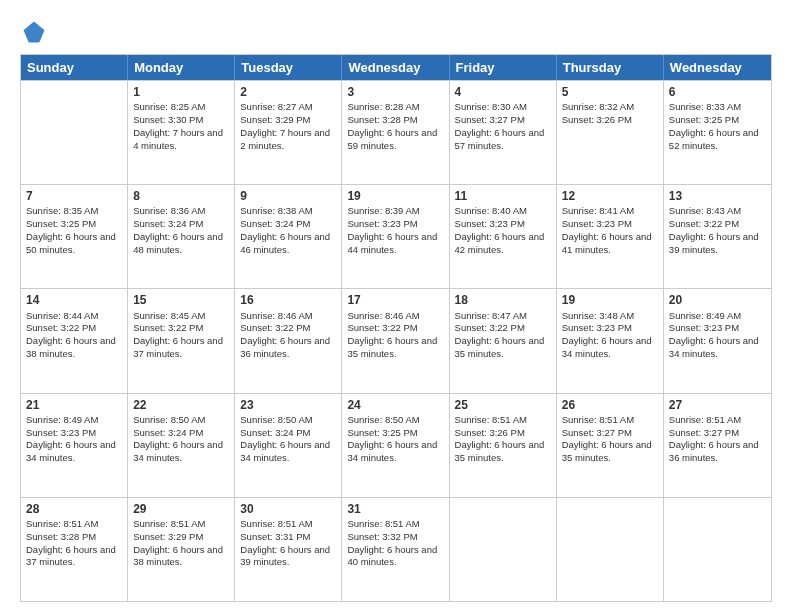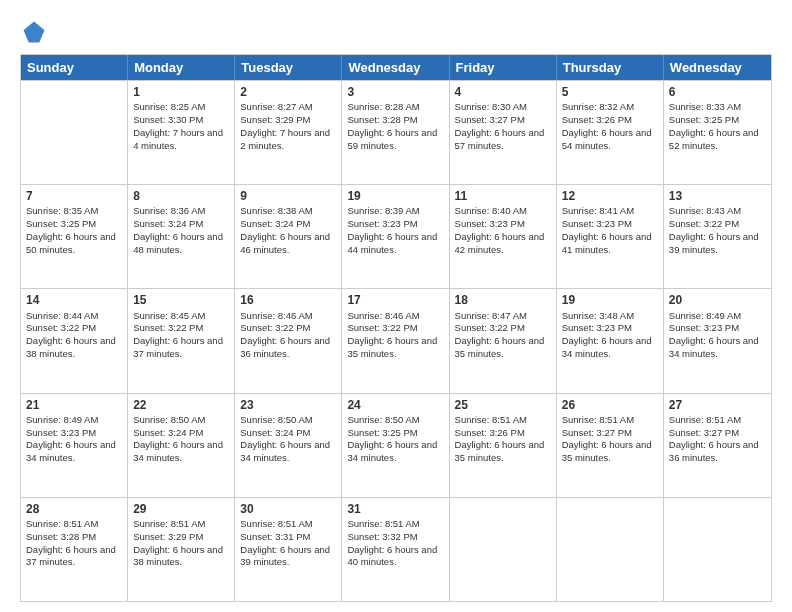--- a/index.html
+++ b/index.html
@@ -138,21 +138,21 @@
         <div class="cal-header-cell">Thursday</div>
         <div class="cal-header-cell">Wednesday</div>
       </div>
     <div class="cal-body">
     <div class="cal-row">
           <div class="cal-cell empty"></div>
           <div class="cal-cell"><span class="day-num">1</span><span>Sunrise: 8:25 AM</span><br><span>Sunset: 3:30 PM</span><br><span>Daylight: 7 hours and 4 minutes.</span></div>
           <div class="cal-cell"><span class="day-num">2</span><span>Sunrise: 8:27 AM</span><br><span>Sunset: 3:29 PM</span><br><span>Daylight: 7 hours and 2 minutes.</span></div>
           <div class="cal-cell"><span class="day-num">3</span><span>Sunrise: 8:28 AM</span><br><span>Sunset: 3:28 PM</span><br><span>Daylight: 6 hours and 59 minutes.</span></div>
           <div class="cal-cell"><span class="day-num">4</span><span>Sunrise: 8:30 AM</span><br><span>Sunset: 3:27 PM</span><br><span>Daylight: 6 hours and 57 minutes.</span></div>
-          <div class="cal-cell"><span class="day-num">5</span><span>Sunrise: 8:32 AM</span><br><span>Sunset: 3:26 PM</span><br><span>Daylight: 6 hours and 54 minutes.</span></div>
+          <div class="cal-cell"><span class="day-num">5</span><span>Sunrise: 8:32 AM</span><br><span>Sunset: 3:26 PM</span><br></div>
           <div class="cal-cell"><span class="day-num">6</span><span>Sunrise: 8:33 AM</span><br><span>Sunset: 3:25 PM</span><br><span>Daylight: 6 hours and 52 minutes.</span></div>
         </div>
         <div class="cal-row">
           <div class="cal-cell"><span class="day-num">7</span><span>Sunrise: 8:35 AM</span><br><span>Sunset: 3:25 PM</span><br><span>Daylight: 6 hours and 50 minutes.</span></div>
           <div class="cal-cell"><span class="day-num">8</span><span>Sunrise: 8:36 AM</span><br><span>Sunset: 3:24 PM</span><br><span>Daylight: 6 hours and 48 minutes.</span></div>
           <div class="cal-cell"><span class="day-num">9</span><span>Sunrise: 8:38 AM</span><br><span>Sunset: 3:24 PM</span><br><span>Daylight: 6 hours and 46 minutes.</span></div>
           <div class="cal-cell"><span class="day-num">19</span><span>Sunrise: 8:39 AM</span><br><span>Sunset: 3:23 PM</span><br><span>Daylight: 6 hours and 44 minutes.</span></div>
           <div class="cal-cell"><span class="day-num">11</span><span>Sunrise: 8:40 AM</span><br><span>Sunset: 3:23 PM</span><br><span>Daylight: 6 hours and 42 minutes.</span></div>
           <div class="cal-cell"><span class="day-num">12</span><span>Sunrise: 8:41 AM</span><br><span>Sunset: 3:23 PM</span><br><span>Daylight: 6 hours and 41 minutes.</span></div>
           <div class="cal-cell"><span class="day-num">13</span><span>Sunrise: 8:43 AM</span><br><span>Sunset: 3:22 PM</span><br><span>Daylight: 6 hours and 39 minutes.</span></div>

